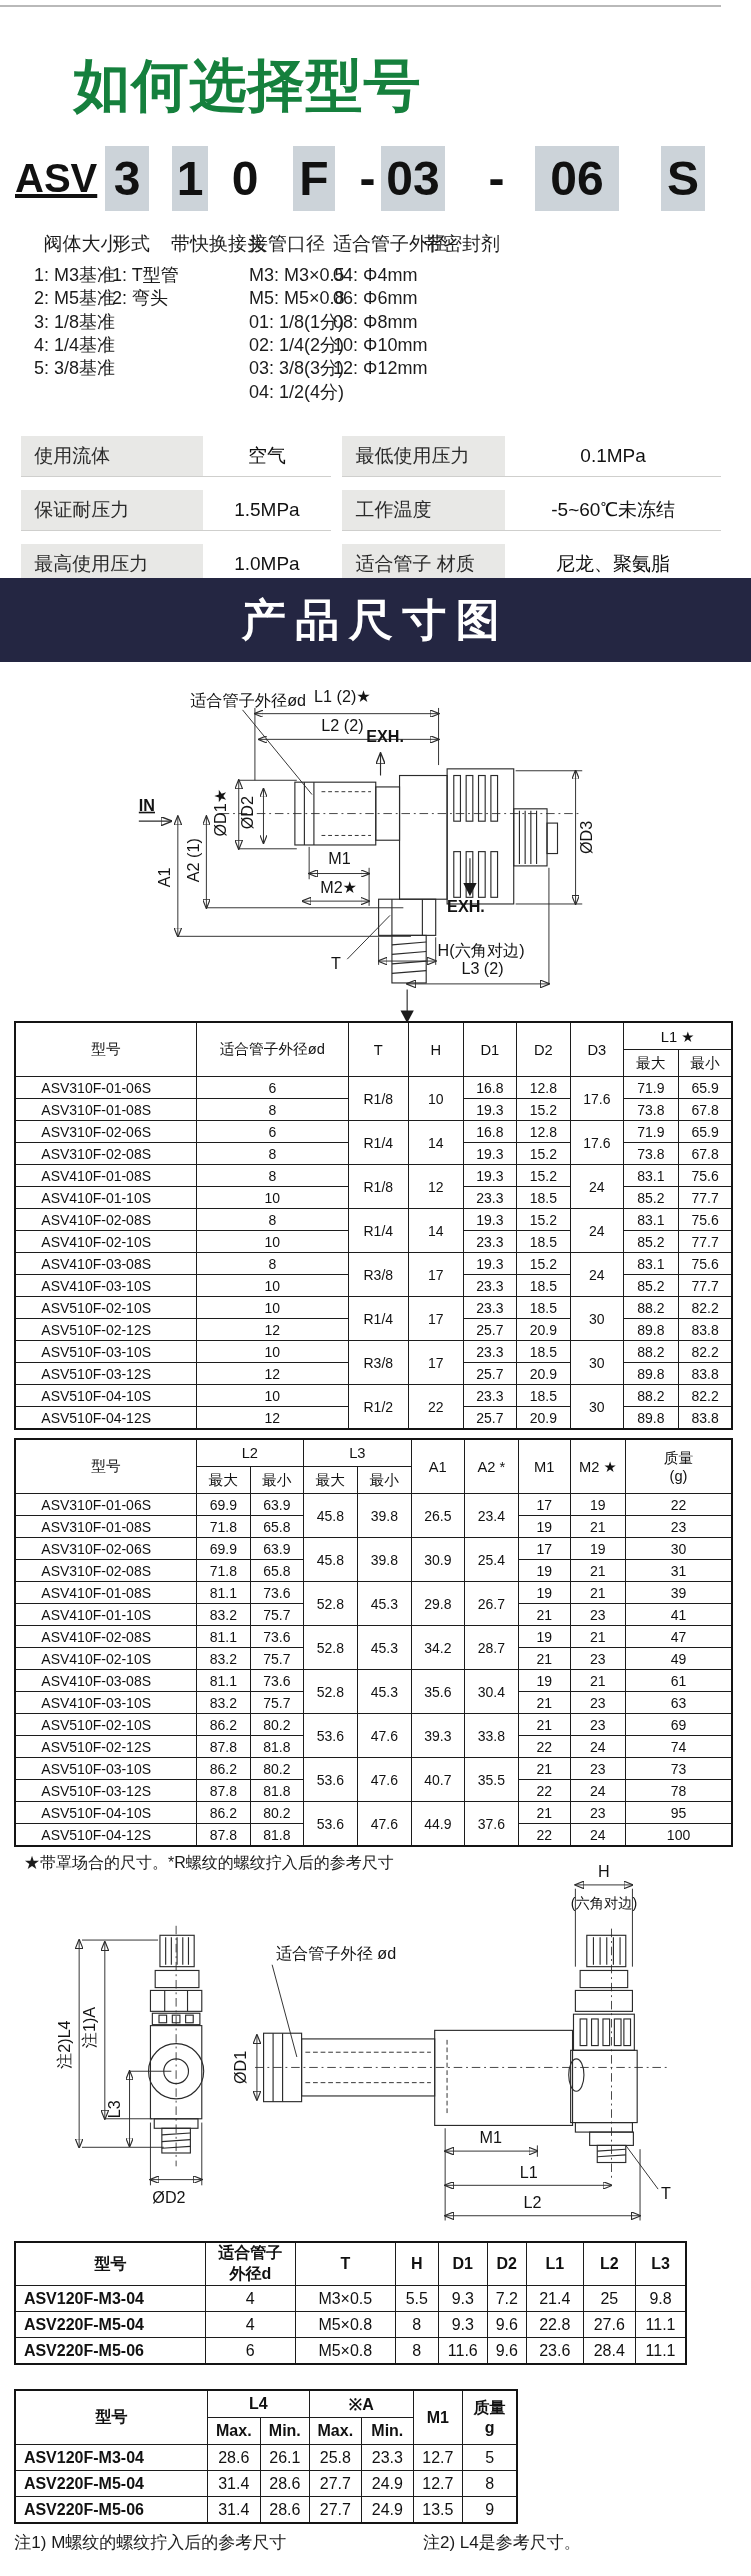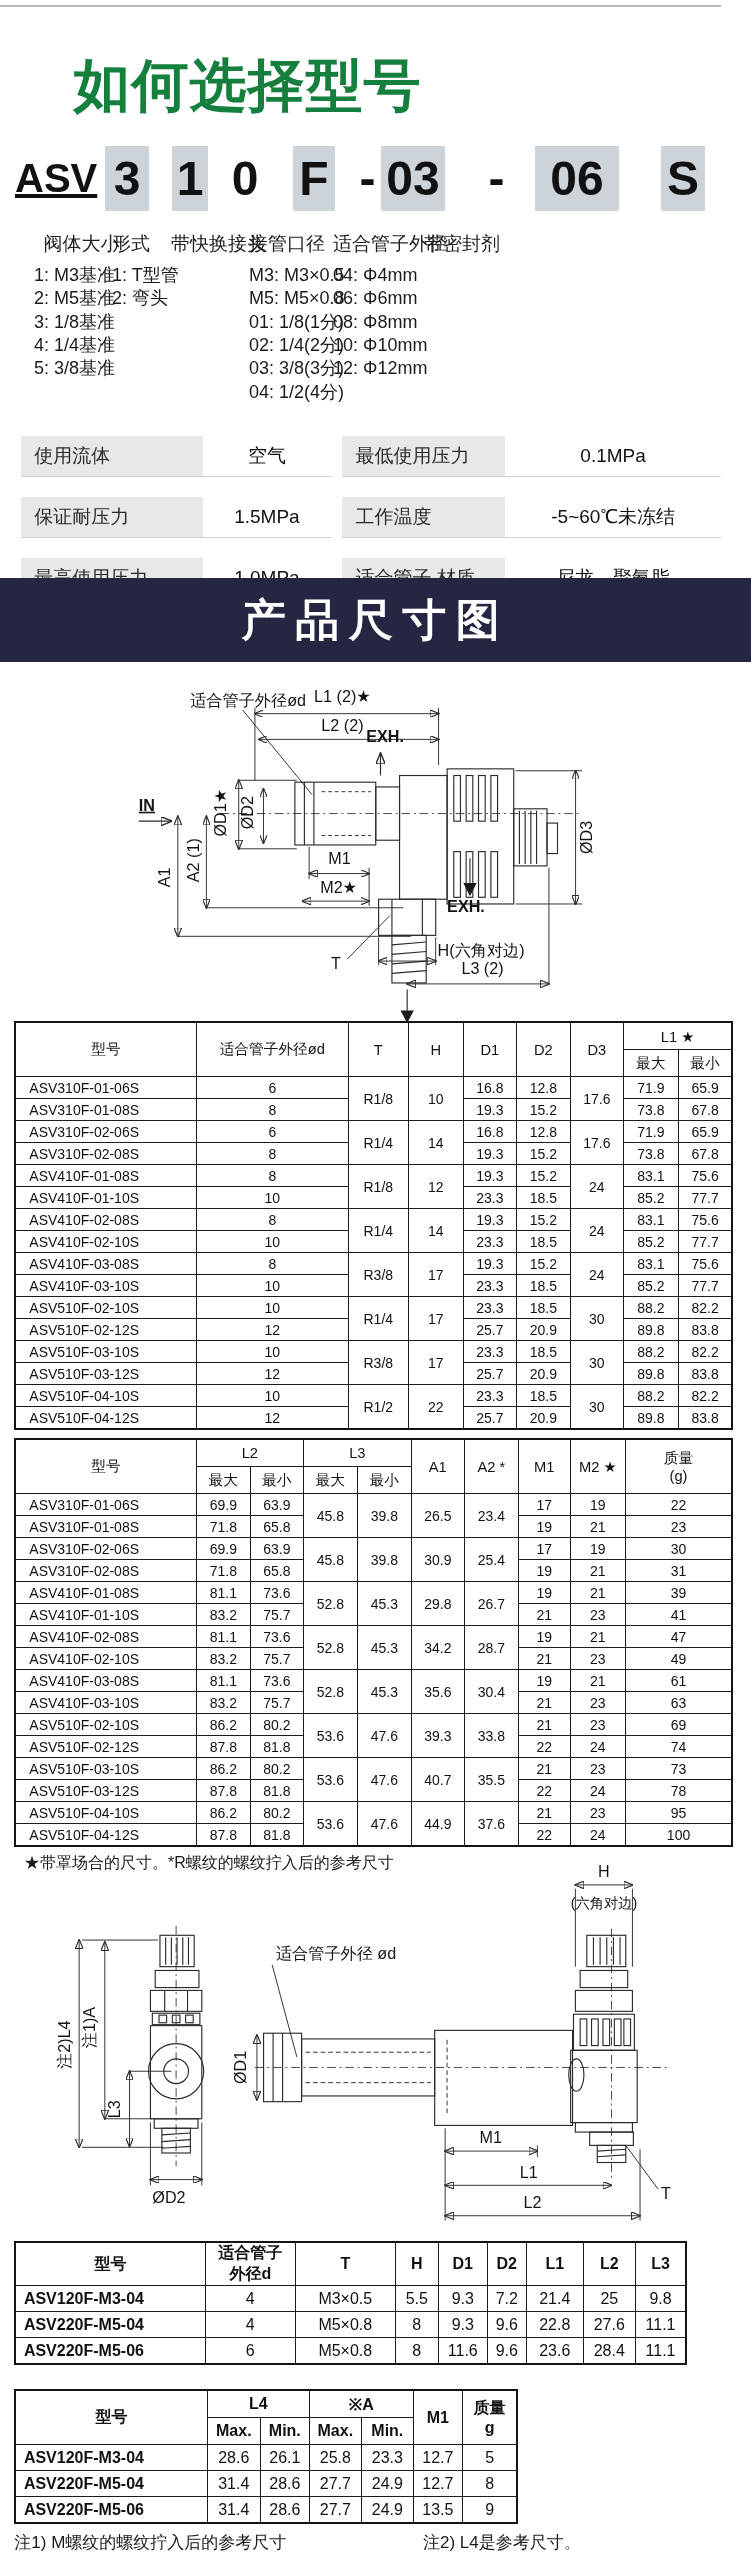--- a/index.html
+++ b/index.html
@@ -18,21 +18,21 @@
               justify-content:center; font-size:48px; font-weight:bold; }
   .code-seg.boxed { background:#ccd3d9; }
 
   
   .legend-col { position:absolute; top:231px; }
   .legend-header { font-size:19px; color:#1d1d1d; font-weight:500; margin-bottom:6.7px; white-space:nowrap; }
   .legend-item { font-size:18px; line-height:23.4px; color:#1b1b1b; white-space:nowrap; }
 
   
   .spec { position:absolute; top:436px; left:21px; width:700px; }
-  .spec-row { display:flex; margin-bottom:20px; }
+  .spec-row { display:flex; margin-bottom:13px; }
   .spec-half { display:flex; border-bottom:1px solid #cfcfcd; height:40px; }
   .spec-half.left  { width:310px; margin-right:11.4px; }
   .spec-half.right { width:379px; }
   .spec-label { background:#e8e8e6; display:flex; align-items:center; padding-left:13.3px;
                 font-size:19px; color:#2a2a2a; box-sizing:border-box; }
   .spec-half.left  .spec-label { width:182px; }
   .spec-half.right .spec-label { width:163px; }
   .spec-value { flex:1; display:flex; align-items:center; justify-content:center; font-size:19px; }
 
   .banner { position:absolute; top:578px; left:0; width:751px; height:84px; background:#242642;
@@ -48,21 +48,21 @@
   svg.drawing .axis { stroke-dasharray:9,4,2,4; stroke-width:0.9; }
   svg.drawing .fill { fill:#1a1a1a; stroke:none; }
 
   
   table.dim-table { position:absolute; border-collapse:collapse; table-layout:fixed;
                     border:2.4px solid #141414; background:#fff; }
   table.dim-table th, table.dim-table td { border:1.4px solid #1c1c1c; text-align:center;
                     vertical-align:middle; padding:0; white-space:pre-line; overflow:hidden; }
   table.t-small th { font-size:14.7px; font-weight:normal; height:26px; }
   table.t-small td { font-size:14px; height:21px; }
-  table.t-small tbody td:first-child { text-align:left; padding-left:13px; }
+  table.t-small tbody td:first-child { text-align:left; padding-left:25px; }
   table.t-big th { font-size:16px; font-weight:bold; height:26px; }
   table.t-big td { font-size:16px; height:25px; }
   table.t-big tbody td:first-child { text-align:left; padding-left:7.6px; font-weight:bold; }
 
   .note { position:absolute; color:#1b1b1b; white-space:nowrap; }
   .note-star { top:1853px; left:24px; font-size:16px; }
   .note-1 { top:2531px; left:14.3px; font-size:17px; }
   .note-2 { top:2531px; left:423px; font-size:17px; }
 </style>
 </head>

